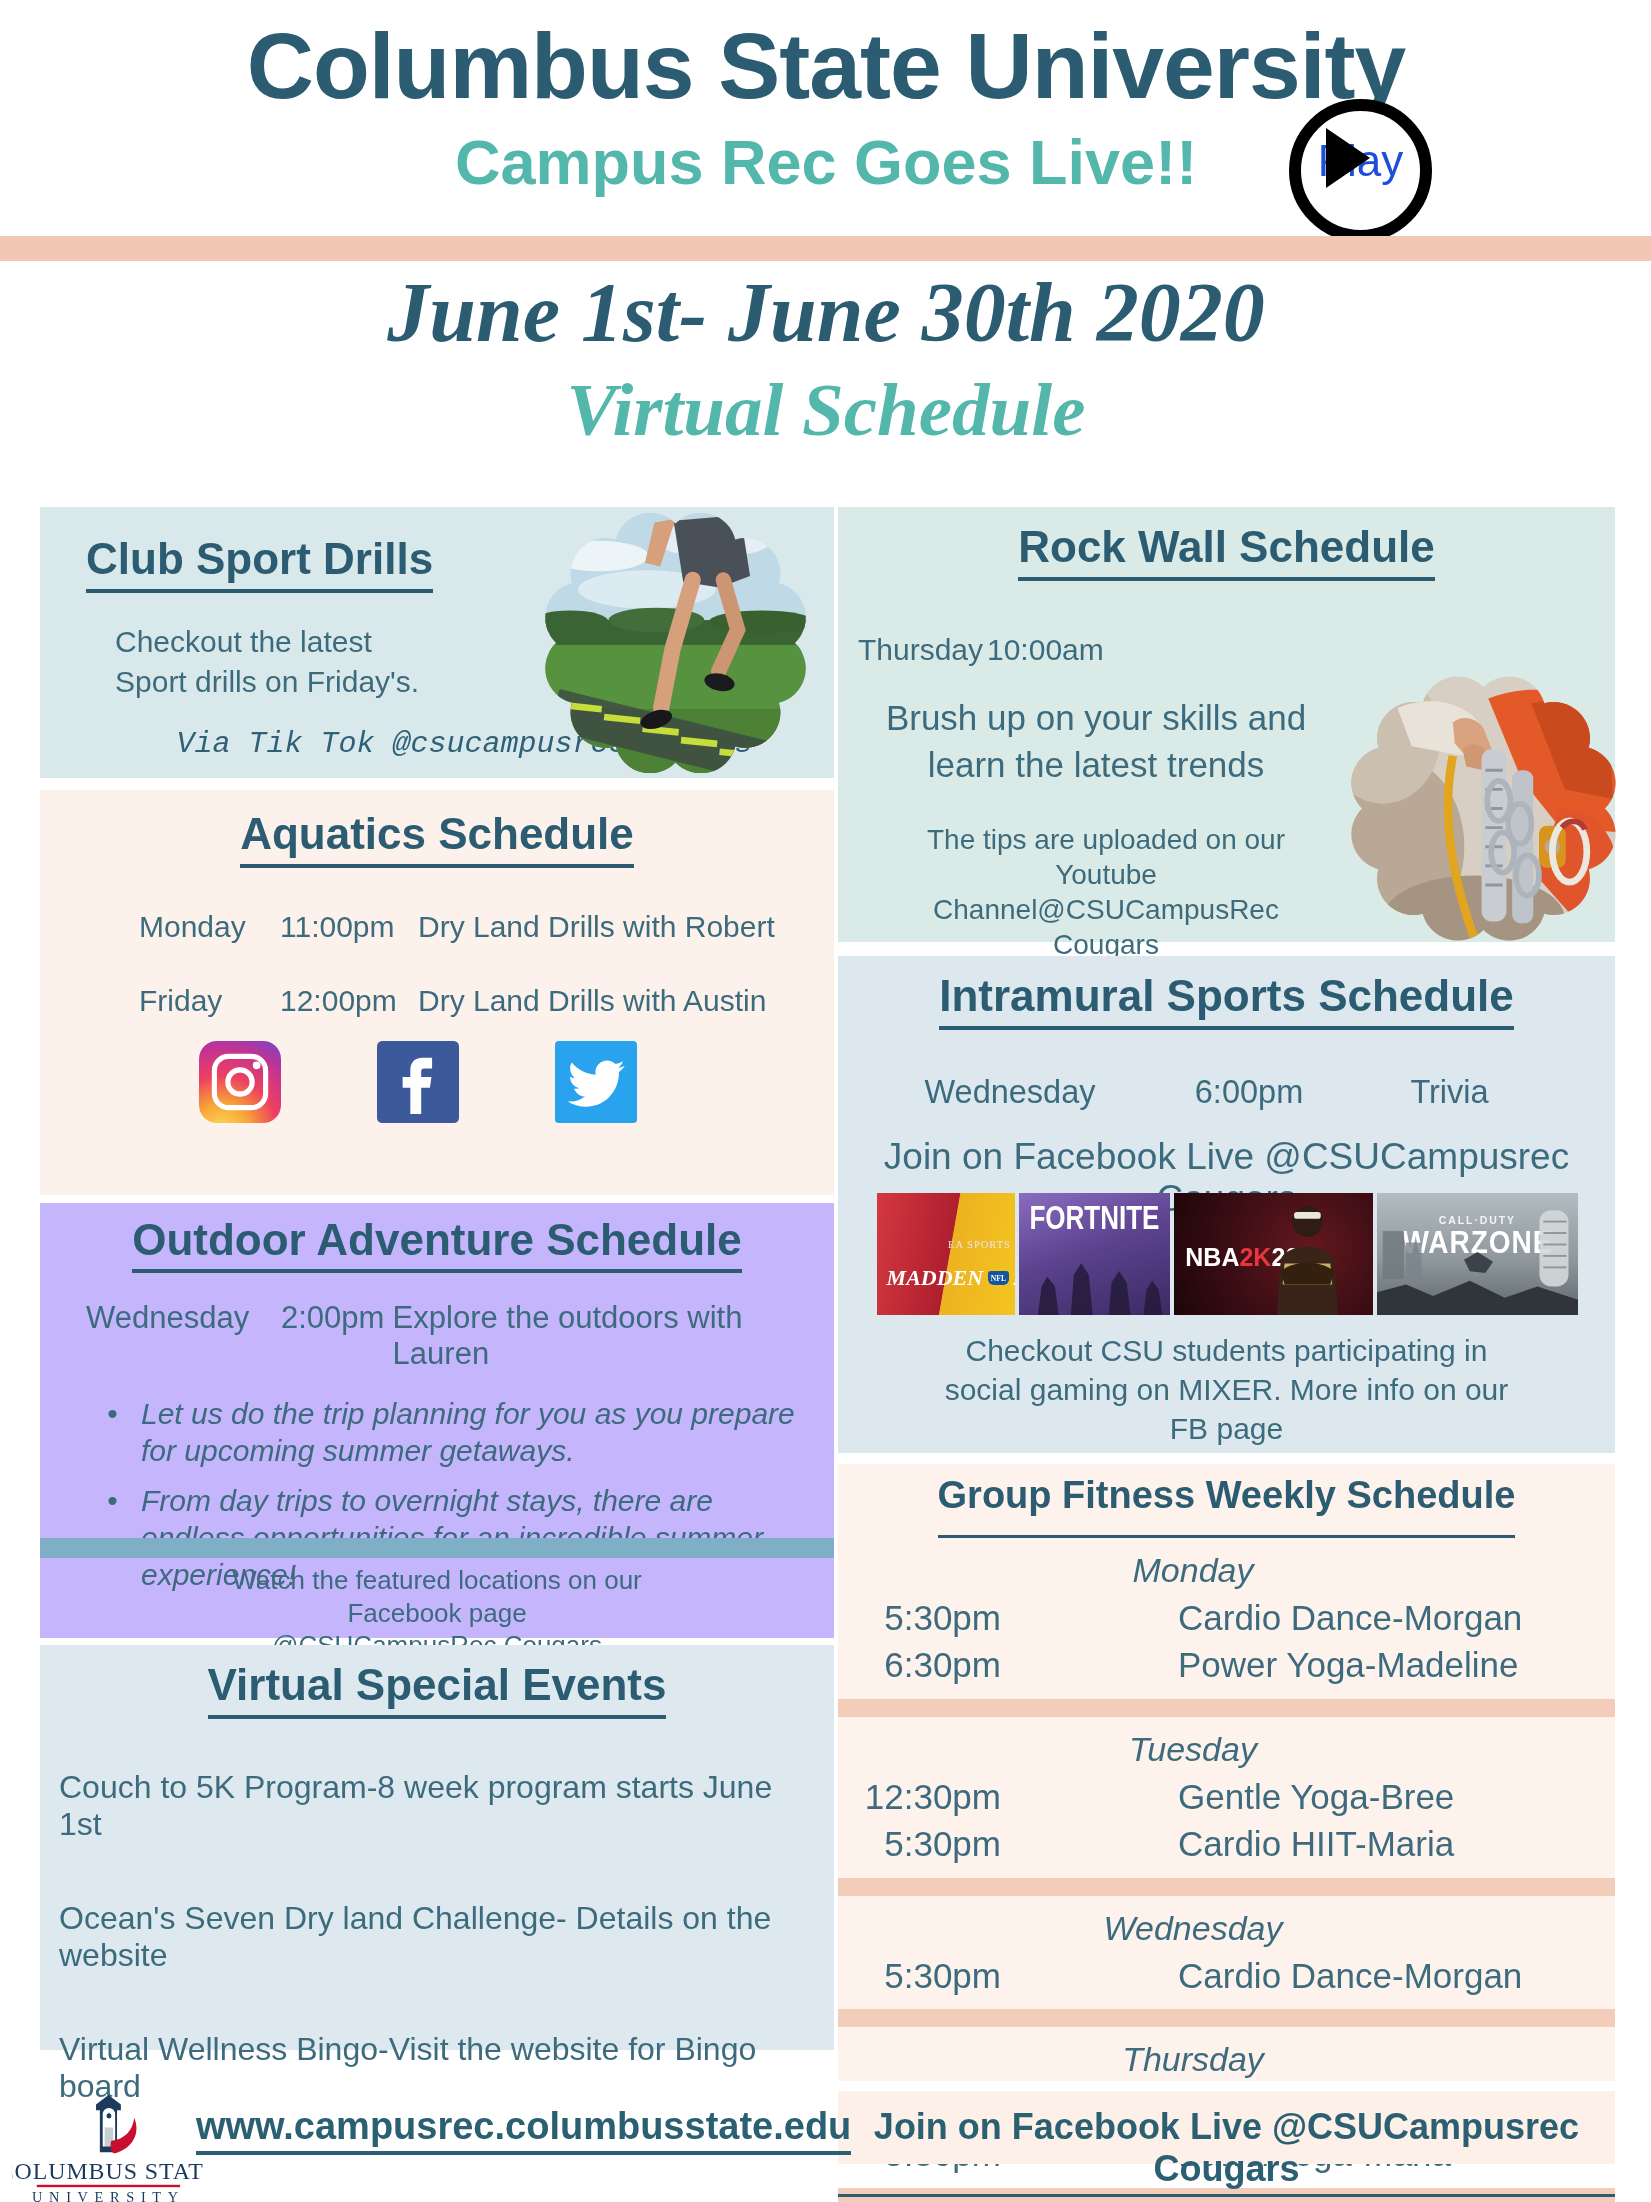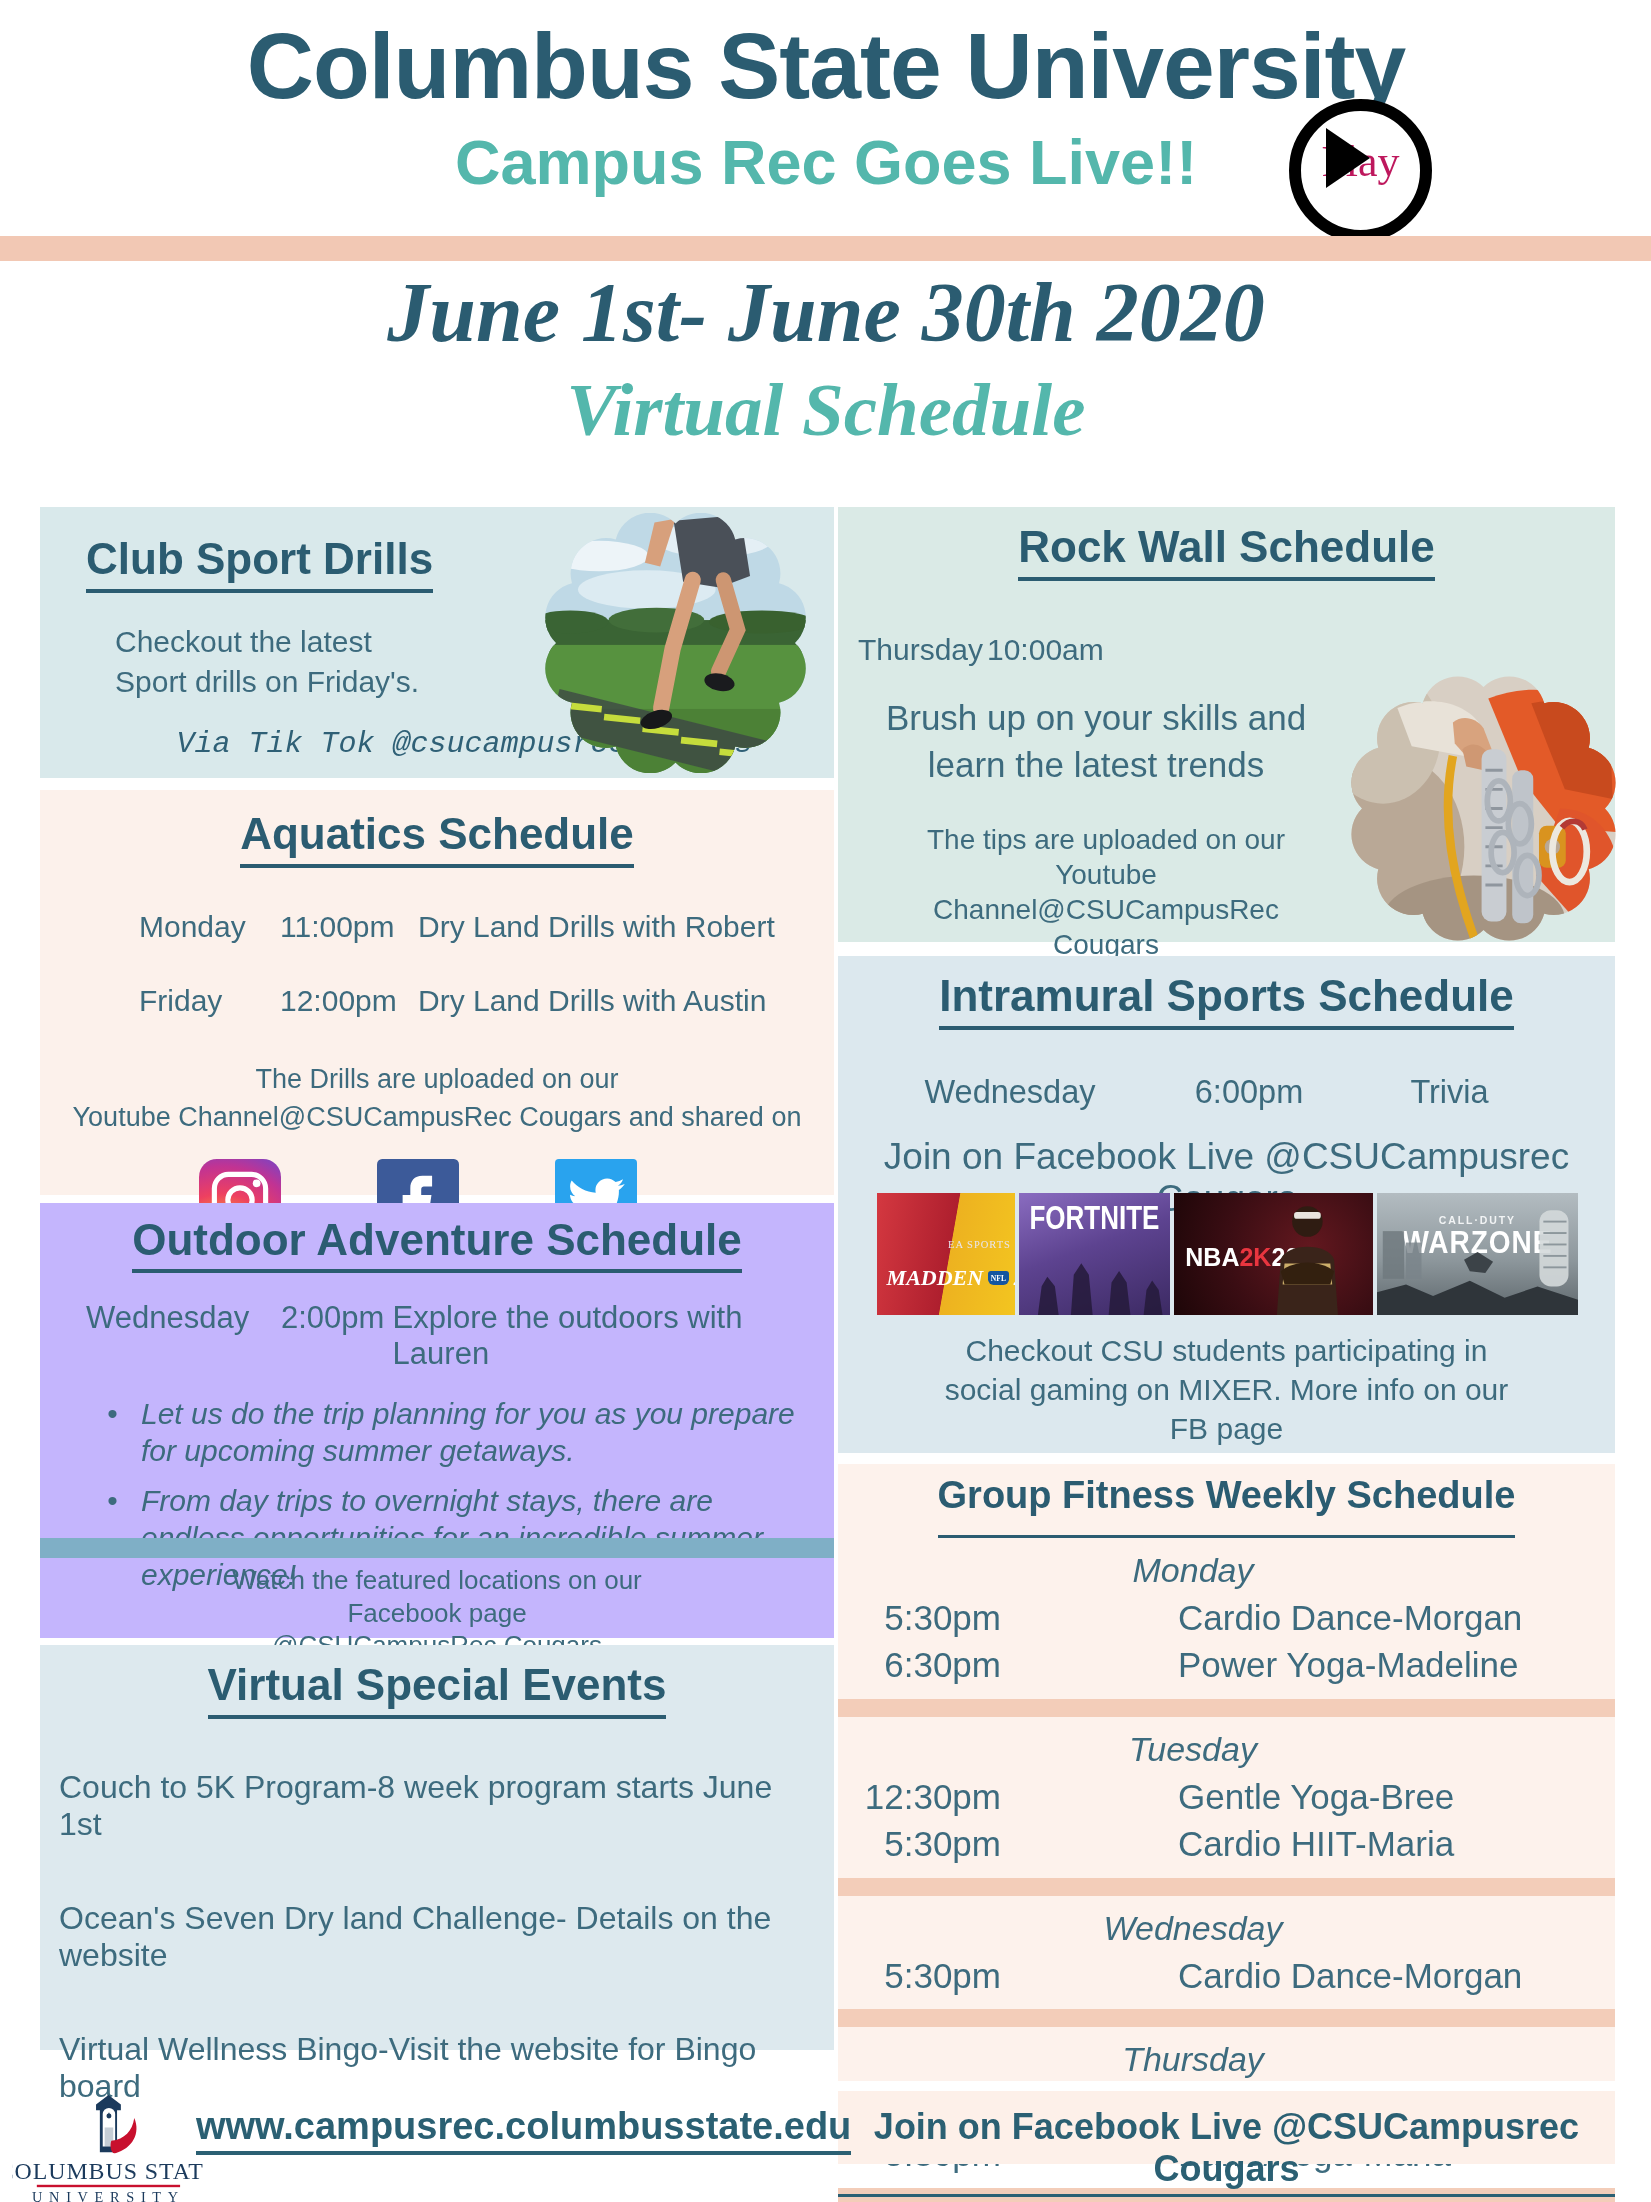--- a/index.html
+++ b/index.html
@@ -6,21 +6,21 @@
   #page{position:relative;width:1652px;height:2202px;background:#ffffff;overflow:hidden;
         font-family:"Liberation Sans",sans-serif;color:#3d6b7e;}
   .abs{position:absolute;}
   
   .main-title{top:13.4px;left:0;width:100%;text-align:center;font-size:93px;font-weight:bold;
               color:#2b5c71;letter-spacing:-1px;}
   .subtitle{top:126px;left:0;width:100%;text-align:center;font-size:63px;font-weight:bold;color:#54b7ac;}
   .play-btn{top:99px;left:1289px;width:119px;height:119px;border:12.4px solid #000;border-radius:50%;
             background:#fff;cursor:pointer;}
   .play-word{position:absolute;left:0;top:25px;width:100%;text-align:center;
-             font-family:Liberation Serif, serif;font-size:44px;color:#be185d;z-index:1;}
+             font-family:Liberation Sans, sans-serif;font-size:44px;color:#1d4ed8;z-index:1;}
   .play-tri{position:absolute;left:25px;top:17px;width:0;height:0;z-index:2;
             border-left:44px solid #000;border-top:30px solid transparent;border-bottom:30px solid transparent;}
   .pink-bar{top:236px;left:0;width:1652px;height:25px;background:#f2c8b4;}
   .date-line{top:264px;left:0;width:100%;text-align:center;font-family:"Liberation Serif",serif;
              font-style:italic;font-weight:600;font-size:84px;color:#2b5c71;}
   .sched-line{top:367px;left:0;width:100%;text-align:center;font-family:"Liberation Serif",serif;
               font-style:italic;font-weight:600;font-size:75px;color:#54b7ac;}
   
   .box{position:absolute;}
   .club{left:40px;top:507px;width:794px;height:271px;background:#d9e9eb;}
@@ -183,24 +183,20 @@
     <h2 class="center"><span class="tu">Aquatics Schedule</span></h2>
     <div class="aq-row">
       <span class="aq-day">Monday</span>
       <span class="aq-time">11:00pm</span>
       <span class="aq-act">Dry Land Drills with Robert</span>
     </div>
     <div class="aq-row second">
       <span class="aq-day">Friday</span>
       <span class="aq-time">12:00pm</span>
       <span class="aq-act">Dry Land Drills with Austin</span>
-    </div>
-    <div class="aq-note">
-      <div>The Drills are uploaded on our</div>
-      <div>Youtube Channel@CSUCampusRec Cougars and shared on</div>
     </div>
     <div class="icons">
       <svg width="82" height="82" viewBox="0 0 64 64">
         <defs>
             <radialGradient id="ig" cx="0.28" cy="1.1" r="1.35">
           <stop offset="0" stop-color="#fddc5c"></stop>
               <stop offset="0.25" stop-color="#f7a637"></stop>
           <stop offset="0.5" stop-color="#ee4060"></stop>
               <stop offset="0.75" stop-color="#c13393"></stop>
           <stop offset="1" stop-color="#6a48cf"></stop>

